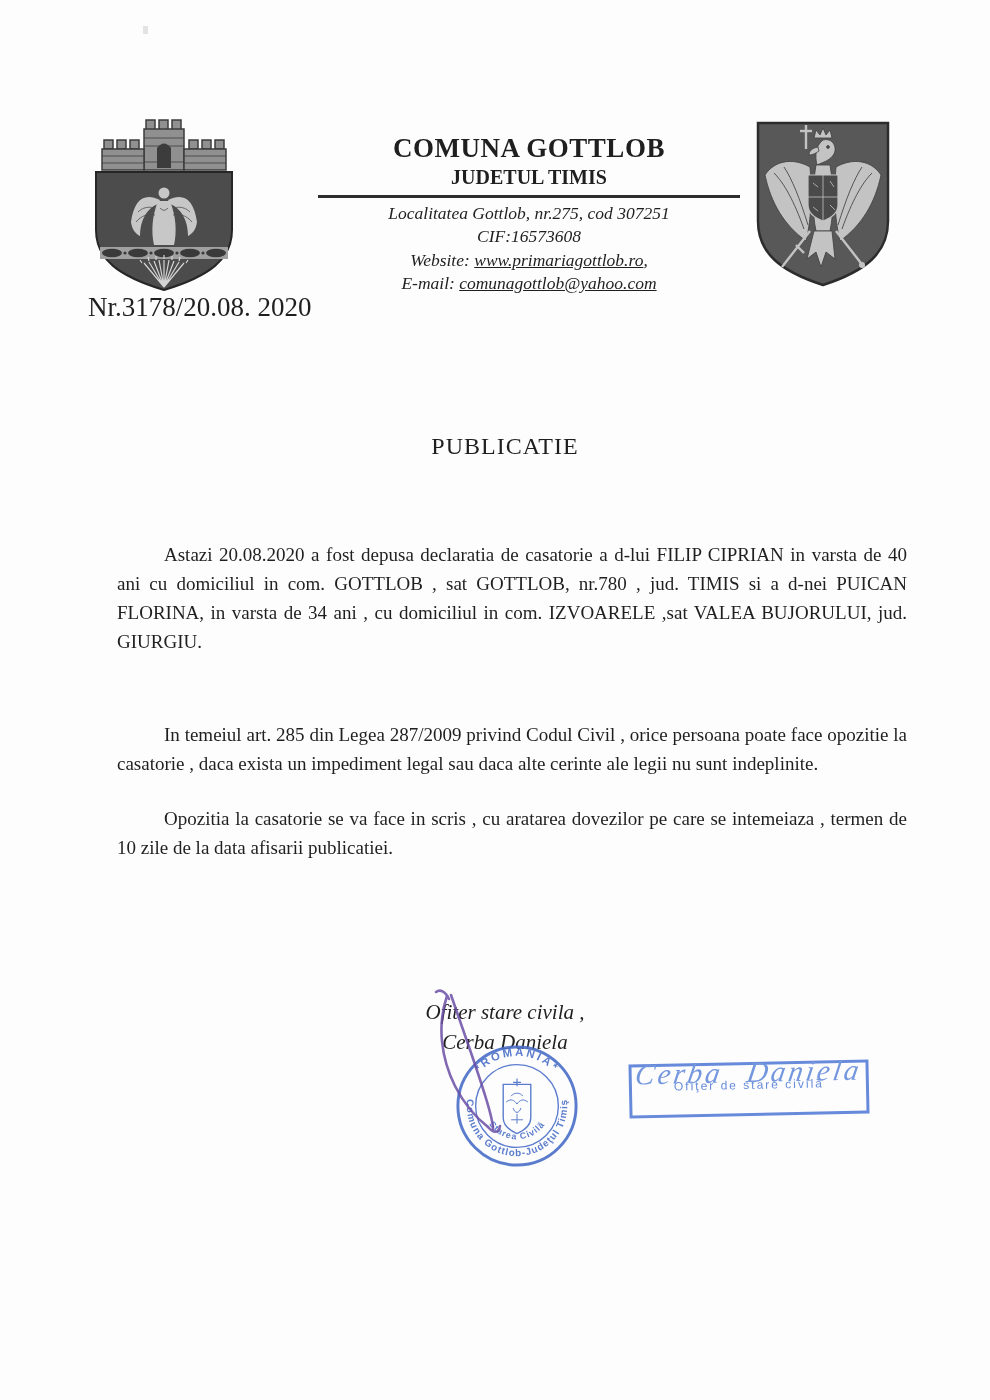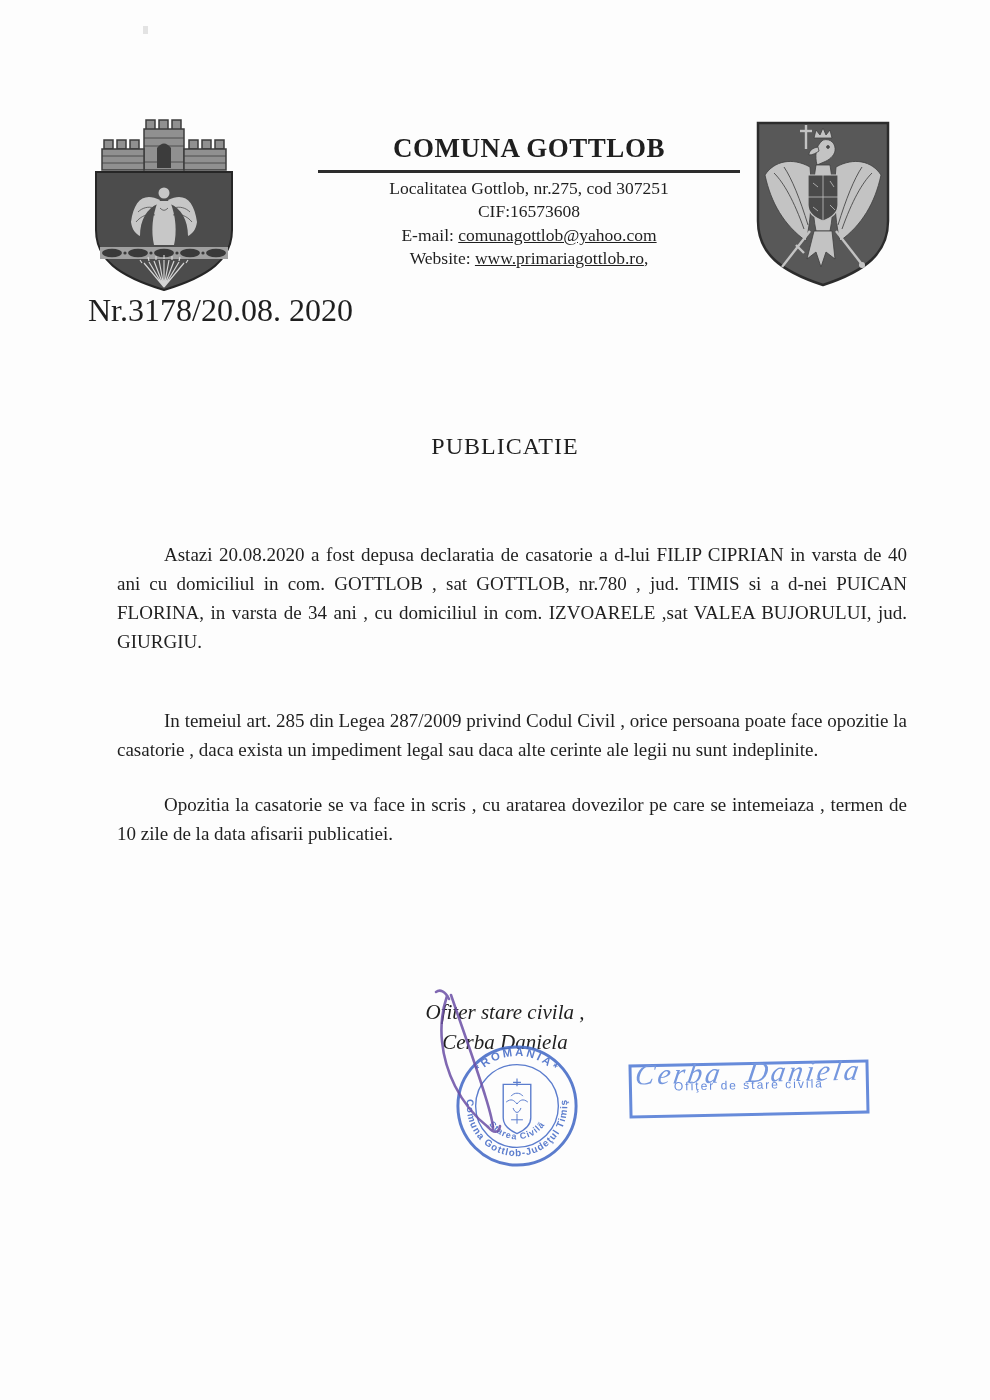--- a/index.html
+++ b/index.html
@@ -5,29 +5,29 @@
   html,body{margin:0;padding:0;background:#ffffff;}
   .page{position:relative;width:990px;height:1400px;background:#fdfdfd;overflow:hidden;
         font-family:"Liberation Serif","DejaVu Serif",serif;color:#1f1f1f;}
   
   .crest-left{position:absolute;left:86px;top:116px;width:156px;height:178px;}
   .crest-right{position:absolute;left:752px;top:117px;width:142px;height:176px;}
   .header-center{position:absolute;left:318px;top:117px;width:422px;text-align:center;margin-top:16px;}
   .org-title{font-size:27px;font-weight:bold;letter-spacing:0.5px;line-height:30px;}
   .org-subtitle{font-size:20px;font-weight:bold;margin-top:3px;line-height:22px;}
   .rule{height:3px;background:#2d2d2d;margin:7px 0 4px 0;}
-  .contact-line{font-size:17.5px;line-height:23.4px;white-space:nowrap;}
+  .contact-line{font-size:17.5px;line-height:23.4px;white-space:nowrap;font-style:italic;}
   .u{text-decoration:underline;}
-  .doc-number{position:absolute;left:88px;top:292px;font-size:32px;}
+  .doc-number{position:absolute;left:88px;top:292px;font-size:27px;}
   
   .doc-title{position:absolute;left:0;top:433px;width:990px;margin:0;text-align:center;
              font-size:24px;font-weight:normal;letter-spacing:1px;transform:translateX(10px);}
   .body-text{position:absolute;left:117px;top:540px;width:790px;}
   .body-text p{margin:0;font-size:19px;line-height:29px;text-align:justify;text-indent:47px;}
-  .body-text p + p{margin-top:50px;}
+  .body-text p + p{margin-top:64px;}
   .body-text p.p3{margin-top:26px;}
   
   .signature-block{position:absolute;left:345px;top:997px;width:320px;text-align:center;
                    font-size:21px;line-height:30px;font-style:italic;}
   
   .round-stamp{position:absolute;left:452px;top:1041px;width:130px;height:130px;opacity:0.9;}
   
   .rect-stamp{position:absolute;left:629px;top:1062px;width:234px;height:48px;
               border:3px solid #5b82d8;transform:rotate(-1.2deg);opacity:0.92;}
   .rs-name{color:#6a8fdc;font-style:italic;font-size:29px;letter-spacing:3px;word-spacing:14px;
@@ -96,25 +96,26 @@
         <circle cx="117" cy="137" r="1.6"></circle>
     </g>
     <g stroke="#d4d4d4" stroke-width="1.2" fill="none">
       <path d="M78 171 L58 147 M78 171 L63 146 M78 171 L68 145 M78 171 L73 144 M78 171 L78 144 M78 171 L83 144 M78 171 L88 145 M78 171 L93 146 M78 171 L98 147"></path>
       <path d="M56 147 l-2 -3 M63 145 l-1 -4 M70 144 l0 -4 M78 143 l0 -4 M86 144 l0 -4 M93 145 l1 -4 M100 147 l2 -3"></path>
     </g>
   </svg>
 
   <div class="header-center">
     <div class="org-title">COMUNA GOTTLOB</div>
+    <div class="org-subtitle">JUDETUL TIMIS</div>
     <div class="rule"></div>
     <div class="contact-line">Localitatea Gottlob, nr.275, cod 307251</div>
     <div class="contact-line">CIF:16573608</div>
+    <div class="contact-line"><span>Website: </span><span class="u">www.primariagottlob.ro</span><span>,</span></div>
     <div class="contact-line"><span>E-mail: </span><span class="u">comunagottlob@yahoo.com</span></div>
-    <div class="contact-line"><span>Website: </span><span class="u">www.primariagottlob.ro</span><span>,</span></div>
   </div>
 
   <svg class="crest-right" viewBox="0 0 142 176">
     <path d="M 6 6 L 136 6 L 136 104 C 136 136 114 154 71 168 C 28 154 6 136 6 104 Z" fill="#585858" stroke="#2c2c2c" stroke-width="2.5"></path>
     <g stroke="#c3c3c3" stroke-width="2.4" fill="none">
       <path d="M 54 8 L 54 32"></path>
         <path d="M 48 14 L 60 14"></path>
     </g>
     <g fill="#c3c3c3" stroke="#3f3f3f" stroke-width="0.8">
       <path d="M 62 21 L 64 13 L 68 18 L 71 11 L 74 18 L 78 13 L 80 21 Z"></path>

